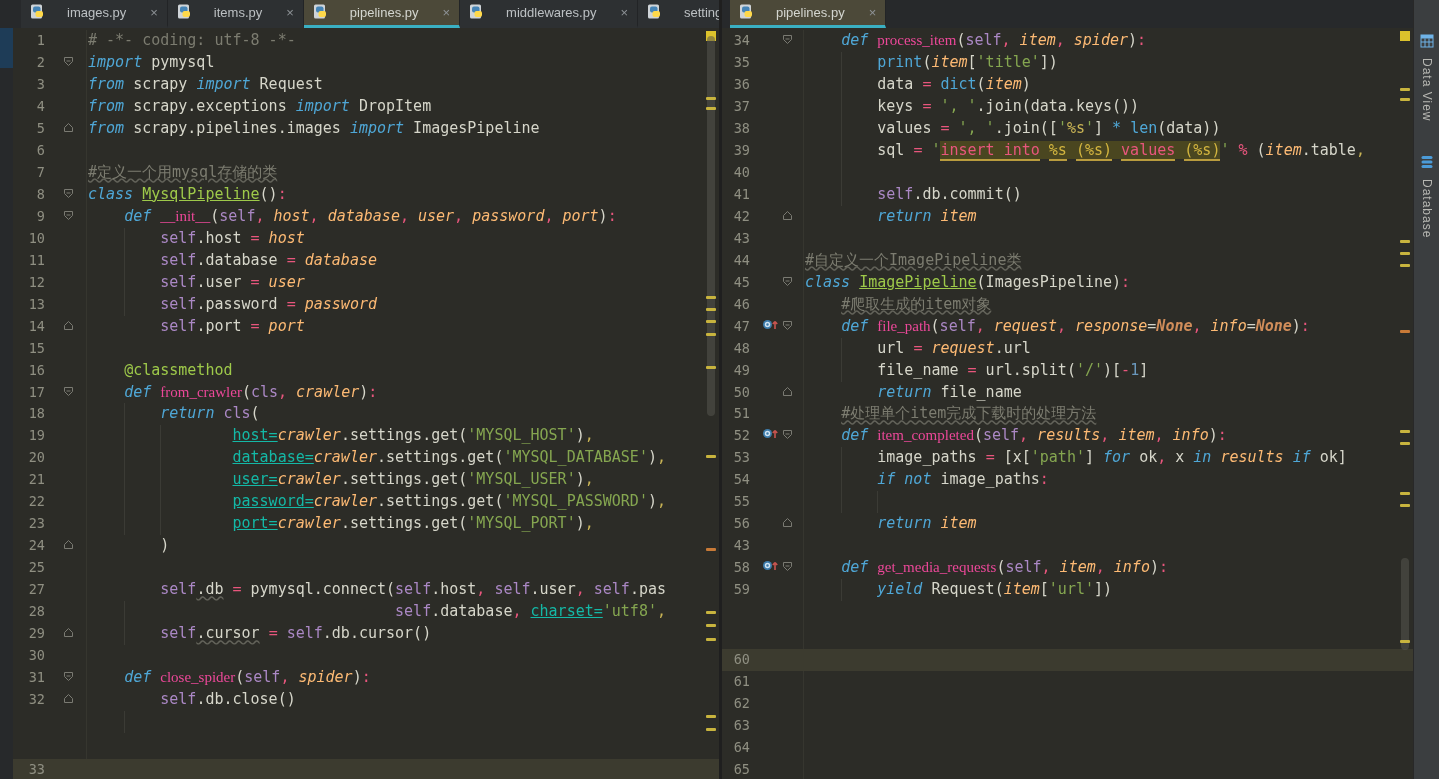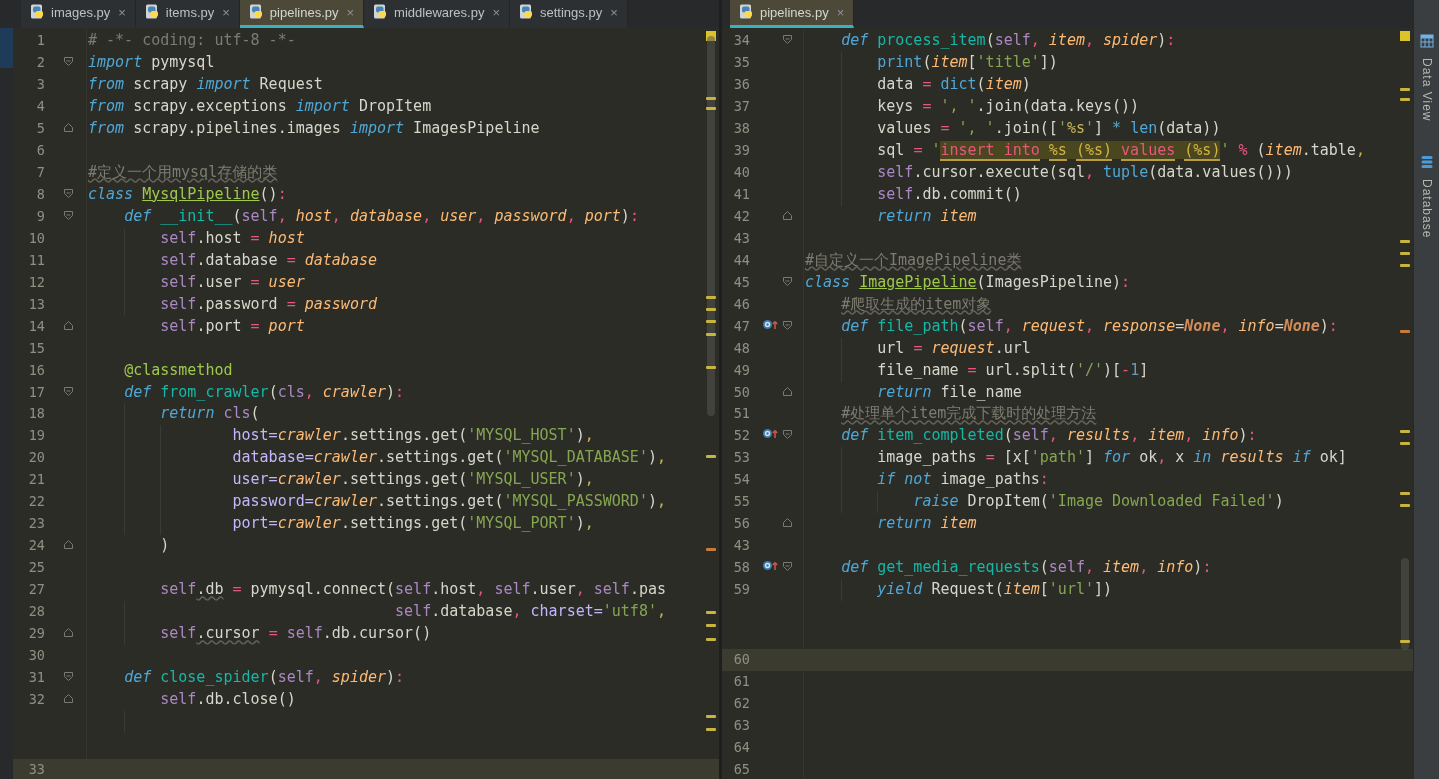--- a/index.html
+++ b/index.html
@@ -11,21 +11,21 @@
   #left-strip .blk { position:absolute; left:0; top:28px; width:13px; height:40px; background:#1e3c57; }
 
   
   .editor { position:absolute; top:0; height:779px; overflow:hidden; background:#2c2c27; }
   #editor-left  { left:13px;  width:706px; }
   #editor-right { left:722px; width:691px; }
   #divider { position:absolute; left:719px; top:0; width:3px; height:779px; background:#1f1f1f; }
 
   
   .tabbar { position:relative; height:28px; background:#27292b; display:flex; align-items:stretch; padding-left:8px; }
-  .tab { display:inline-flex; align-items:center; gap:6px; padding:0 9px; font-size:13px; color:#bcc0c3;
+  .tab { display:inline-flex; align-items:center; gap:22px; padding:0 9px; font-size:13px; color:#bcc0c3;
          background:#2d3032; border-right:1px solid #222426; border-bottom:3px solid transparent; cursor:default; }
   .tab.active { background:#4c4939; border-bottom:3px solid #3ab0c3; color:#d4d6d0; }
   .tab .close { color:#8e9397; font-size:13px; margin-left:2px; }
   .pyicon { width:15px; height:15px; display:inline-block; }
 
   
   .rows { position:absolute; left:0; right:0; top:30px; }
   .row { display:flex; height:21.97px; line-height:21.97px; font-family:"DejaVu Sans Mono", monospace; font-size:15px; white-space:pre; }
   .row.hl { background:#3c3b2f;margin-top:48px; }
   .ln { color:#8f8f82; font-size:13.5px; text-align:right; flex:none; }
@@ -34,28 +34,28 @@
   .ico { flex:none; display:flex; align-items:center; gap:3px; }
   #editor-left  .ico { width:33px; padding-left:8px; }
   #editor-right .ico { width:47px; padding-left:4px; }
   .code { flex:1 1 auto; overflow:hidden; }
   .gutline { position:absolute; top:30px; bottom:0; width:1px; background:#36362f; }
   .guide { position:absolute; width:1px; background:#3b3b35; }
 
   
   .k   { color:#4fa7d6; font-style:italic; }
   .b   { color:#4fa7d6; }
-  .fn  { color:#14b8a6; }
+  .fn  { color:#ec4899;font-family:Liberation Serif, serif; }
   .cls { color:#9ec94a; text-decoration:underline; }
   .dec { color:#9ec94a; }
   .sf  { color:#ab88c5; }
   .pr  { color:#fdba74; font-style:italic; }
   .prb { color:#d08d5a; font-style:italic; font-weight:bold; }
   .st  { color:#85a650; }
-  .np  { color:#c4b5fd; }
+  .np  { color:#14b8a6;text-decoration:underline; }
   .cm  { color:#7c7c70; }
   .txt { color:#d6d6ca; }
   .pk  { color:#e8567d; }
   .yl  { color:#c9b455; }
   .nm  { color:#6a97bb; }
   .qp  { background:#4a4620; color:#d6d6ca; }
   .qk  { background:#4a4620; color:#e8567d; border-bottom:2px solid #b99c3e; }
   .qy  { background:#4a4620; color:#d3b53f; border-bottom:2px solid #b99c3e; }
   .wv  { text-decoration:underline; text-decoration-style:wavy; text-decoration-color:#63635a; }
 
@@ -235,21 +235,21 @@
     <div class="rows" id="rows-right">
         <div class="row"><span class="ln">34</span><span class="ico"><span style="width: 17px; display: inline-block;"></span><span><svg width="11" height="11" viewBox="0 0 11 11">
                 <path d="M1.5 1.5h8v4l-4 4-4-4z" fill="none" stroke="#7a7a72"></path>
                 <path d="M3.5 5h4" stroke="#7a7a72"></path>
               </svg></span></span><span class="code"><span class="txt">    </span><span class="k">def </span><span class="fn">process_item</span><span class="txt">(</span><span class="sf">self</span><span class="pk">,</span><span class="pr"> item</span><span class="pk">,</span><span class="pr"> spider</span><span class="txt">)</span><span class="pk">:</span></span></div>
         <div class="row"><span class="ln">35</span><span class="ico"><span style="width: 17px; display: inline-block;"></span></span><span class="code"><span class="txt">        </span><span class="b">print</span><span class="txt">(</span><span class="pr">item</span><span class="txt">[</span><span class="st">'title'</span><span class="txt">])</span></span></div>
         <div class="row"><span class="ln">36</span><span class="ico"><span style="width: 17px; display: inline-block;"></span></span><span class="code"><span class="txt">        data </span><span class="pk">=</span><span class="txt"> </span><span class="b">dict</span><span class="txt">(</span><span class="pr">item</span><span class="txt">)</span></span></div>
         <div class="row"><span class="ln">37</span><span class="ico"><span style="width: 17px; display: inline-block;"></span></span><span class="code"><span class="txt">        keys </span><span class="pk">=</span><span class="txt"> </span><span class="st">', '</span><span class="txt">.join(data.keys())</span></span></div>
         <div class="row"><span class="ln">38</span><span class="ico"><span style="width: 17px; display: inline-block;"></span></span><span class="code"><span class="txt">        values </span><span class="pk">=</span><span class="txt"> </span><span class="st">', '</span><span class="txt">.join([</span><span class="st">'</span><span class="yl">%s</span><span class="st">'</span><span class="txt">] </span><span class="b">*</span><span class="txt"> </span><span class="b">len</span><span class="txt">(data))</span></span></div>
         <div class="row"><span class="ln">39</span><span class="ico"><span style="width: 17px; display: inline-block;"></span></span><span class="code"><span class="txt">        sql </span><span class="pk">=</span><span class="txt"> </span><span class="st">'</span><span class="qk">insert into</span><span class="qp"> </span><span class="qy">%s</span><span class="qp"> </span><span class="qy">(%s)</span><span class="qp"> </span><span class="qk">values</span><span class="qp"> </span><span class="qy">(%s)</span><span class="st">'</span><span class="txt"> </span><span class="pk">%</span><span class="txt"> (</span><span class="pr">item</span><span class="txt">.table</span><span class="yl">,</span></span></div>
-        <div class="row"><span class="ln">40</span><span class="ico"><span style="width: 17px; display: inline-block;"></span></span><span class="code"><span class="txt">        </span><span class="sf">self</span><span class="txt">.cursor.execute(sql</span><span class="pk">,</span><span class="txt"> </span><span class="b">tuple</span><span class="txt">(data.values()))</span></span></div>
+        <div class="row"><span class="ln">40</span><span class="ico"><span style="width: 17px; display: inline-block;"></span></span></div>
         <div class="row"><span class="ln">41</span><span class="ico"><span style="width: 17px; display: inline-block;"></span></span><span class="code"><span class="txt">        </span><span class="sf">self</span><span class="txt">.db.commit()</span></span></div>
         <div class="row"><span class="ln">42</span><span class="ico"><span style="width: 17px; display: inline-block;"></span><span><svg width="11" height="11" viewBox="0 0 11 11">
                 <path d="M1.5 9.5h8v-4l-4-4-4 4z" fill="none" stroke="#7a7a72"></path>
               </svg></span></span><span class="code"><span class="txt">        </span><span class="k">return </span><span class="pr">item</span></span></div>
         <div class="row"><span class="ln">43</span><span class="ico"><span style="width: 17px; display: inline-block;"></span></span><span class="code"></span></div>
         <div class="row"><span class="ln">44</span><span class="ico"><span style="width: 17px; display: inline-block;"></span></span><span class="code"><span class="cm wv">#自定义一个ImagePipeline类</span></span></div>
         <div class="row"><span class="ln">45</span><span class="ico"><span style="width: 17px; display: inline-block;"></span><span><svg width="11" height="11" viewBox="0 0 11 11">
                 <path d="M1.5 1.5h8v4l-4 4-4-4z" fill="none" stroke="#7a7a72"></path>
                 <path d="M3.5 5h4" stroke="#7a7a72"></path>
               </svg></span></span><span class="code"><span class="k">class </span><span class="cls">ImagePipeline</span><span class="txt">(ImagesPipeline)</span><span class="pk">:</span></span></div>
@@ -271,21 +271,21 @@
         <div class="row"><span class="ln">52</span><span class="ico"><span><svg width="17" height="13" viewBox="0 0 17 13">
                 <circle cx="5.5" cy="6.5" r="4.5" fill="#3d7cab"></circle>
                 <circle cx="5.5" cy="6.5" r="2" fill="none" stroke="#cfe3f2" stroke-width="1.5"></circle>
                 <path d="M13 11V3.5M13 3.5l-2.2 2.5M13 3.5l2.2 2.5" stroke="#c75450" stroke-width="1.6" fill="none"></path>
               </svg></span><span><svg width="11" height="11" viewBox="0 0 11 11">
                 <path d="M1.5 1.5h8v4l-4 4-4-4z" fill="none" stroke="#7a7a72"></path>
                 <path d="M3.5 5h4" stroke="#7a7a72"></path>
               </svg></span></span><span class="code"><span class="txt">    </span><span class="k">def </span><span class="fn">item_completed</span><span class="txt">(</span><span class="sf">self</span><span class="pk">,</span><span class="pr"> results</span><span class="pk">,</span><span class="pr"> item</span><span class="pk">,</span><span class="pr"> info</span><span class="txt">)</span><span class="pk">:</span></span></div>
         <div class="row"><span class="ln">53</span><span class="ico"><span style="width: 17px; display: inline-block;"></span></span><span class="code"><span class="txt">        image_paths </span><span class="pk">=</span><span class="txt"> [x[</span><span class="st">'path'</span><span class="txt">] </span><span class="k">for</span><span class="txt"> ok</span><span class="pk">,</span><span class="txt"> x </span><span class="k">in</span><span class="txt"> </span><span class="pr">results</span><span class="txt"> </span><span class="k">if</span><span class="txt"> ok]</span></span></div>
         <div class="row"><span class="ln">54</span><span class="ico"><span style="width: 17px; display: inline-block;"></span></span><span class="code"><span class="txt">        </span><span class="k">if</span><span class="txt"> </span><span class="k">not</span><span class="txt"> image_paths</span><span class="pk">:</span></span></div>
-        <div class="row"><span class="ln">55</span><span class="ico"><span style="width: 17px; display: inline-block;"></span></span><span class="code"><span class="txt">            </span><span class="k">raise </span><span class="txt">DropItem(</span><span class="st">'Image Downloaded Failed'</span><span class="txt">)</span></span></div>
+        <div class="row"><span class="ln">55</span><span class="ico"><span style="width: 17px; display: inline-block;"></span></span></div>
         <div class="row"><span class="ln">56</span><span class="ico"><span style="width: 17px; display: inline-block;"></span><span><svg width="11" height="11" viewBox="0 0 11 11">
                 <path d="M1.5 9.5h8v-4l-4-4-4 4z" fill="none" stroke="#7a7a72"></path>
               </svg></span></span><span class="code"><span class="txt">        </span><span class="k">return </span><span class="pr">item</span></span></div>
         <div class="row"><span class="ln">43</span><span class="ico"><span style="width: 17px; display: inline-block;"></span></span><span class="code"></span></div>
         <div class="row"><span class="ln">58</span><span class="ico"><span><svg width="17" height="13" viewBox="0 0 17 13">
                 <circle cx="5.5" cy="6.5" r="4.5" fill="#3d7cab"></circle>
                 <circle cx="5.5" cy="6.5" r="2" fill="none" stroke="#cfe3f2" stroke-width="1.5"></circle>
                 <path d="M13 11V3.5M13 3.5l-2.2 2.5M13 3.5l2.2 2.5" stroke="#c75450" stroke-width="1.6" fill="none"></path>
               </svg></span><span><svg width="11" height="11" viewBox="0 0 11 11">
                 <path d="M1.5 1.5h8v4l-4 4-4-4z" fill="none" stroke="#7a7a72"></path>

